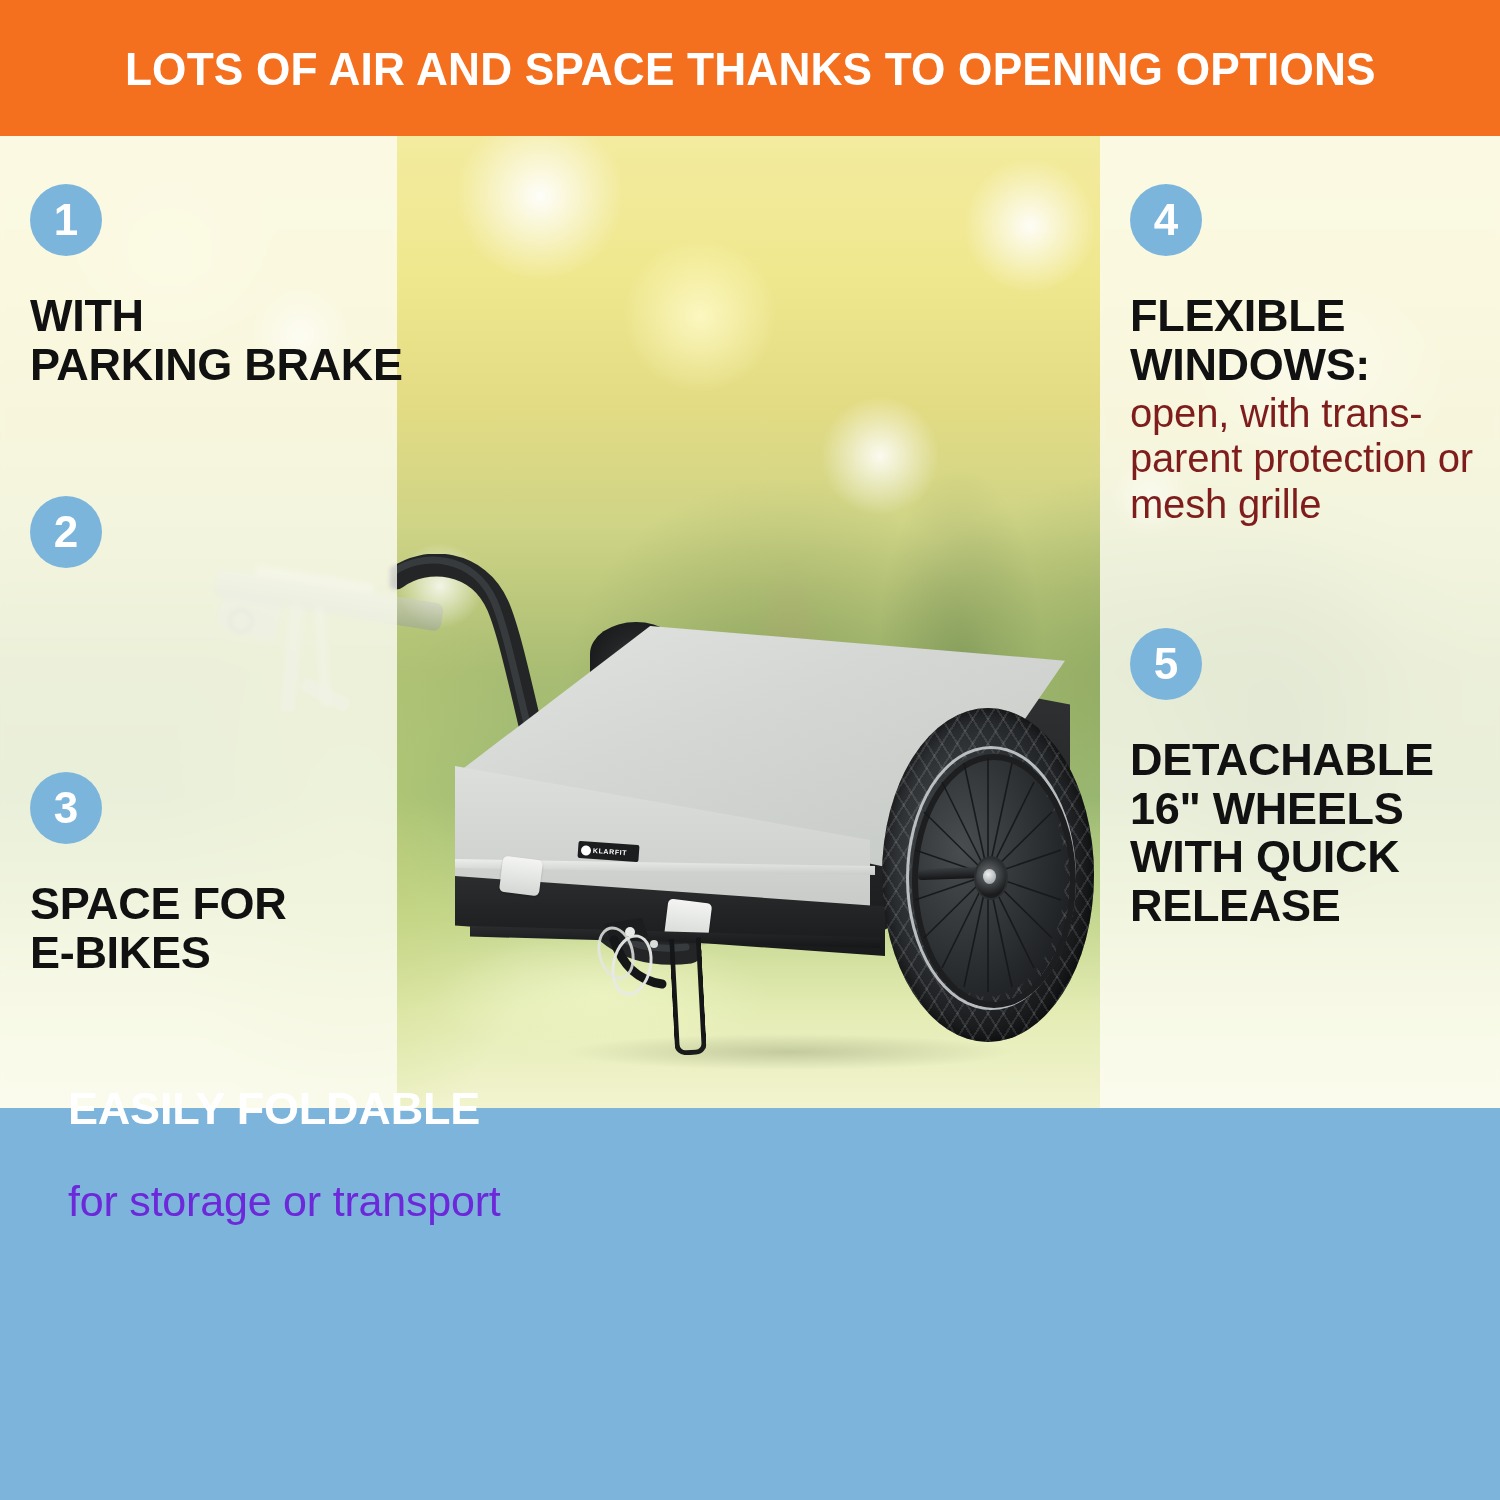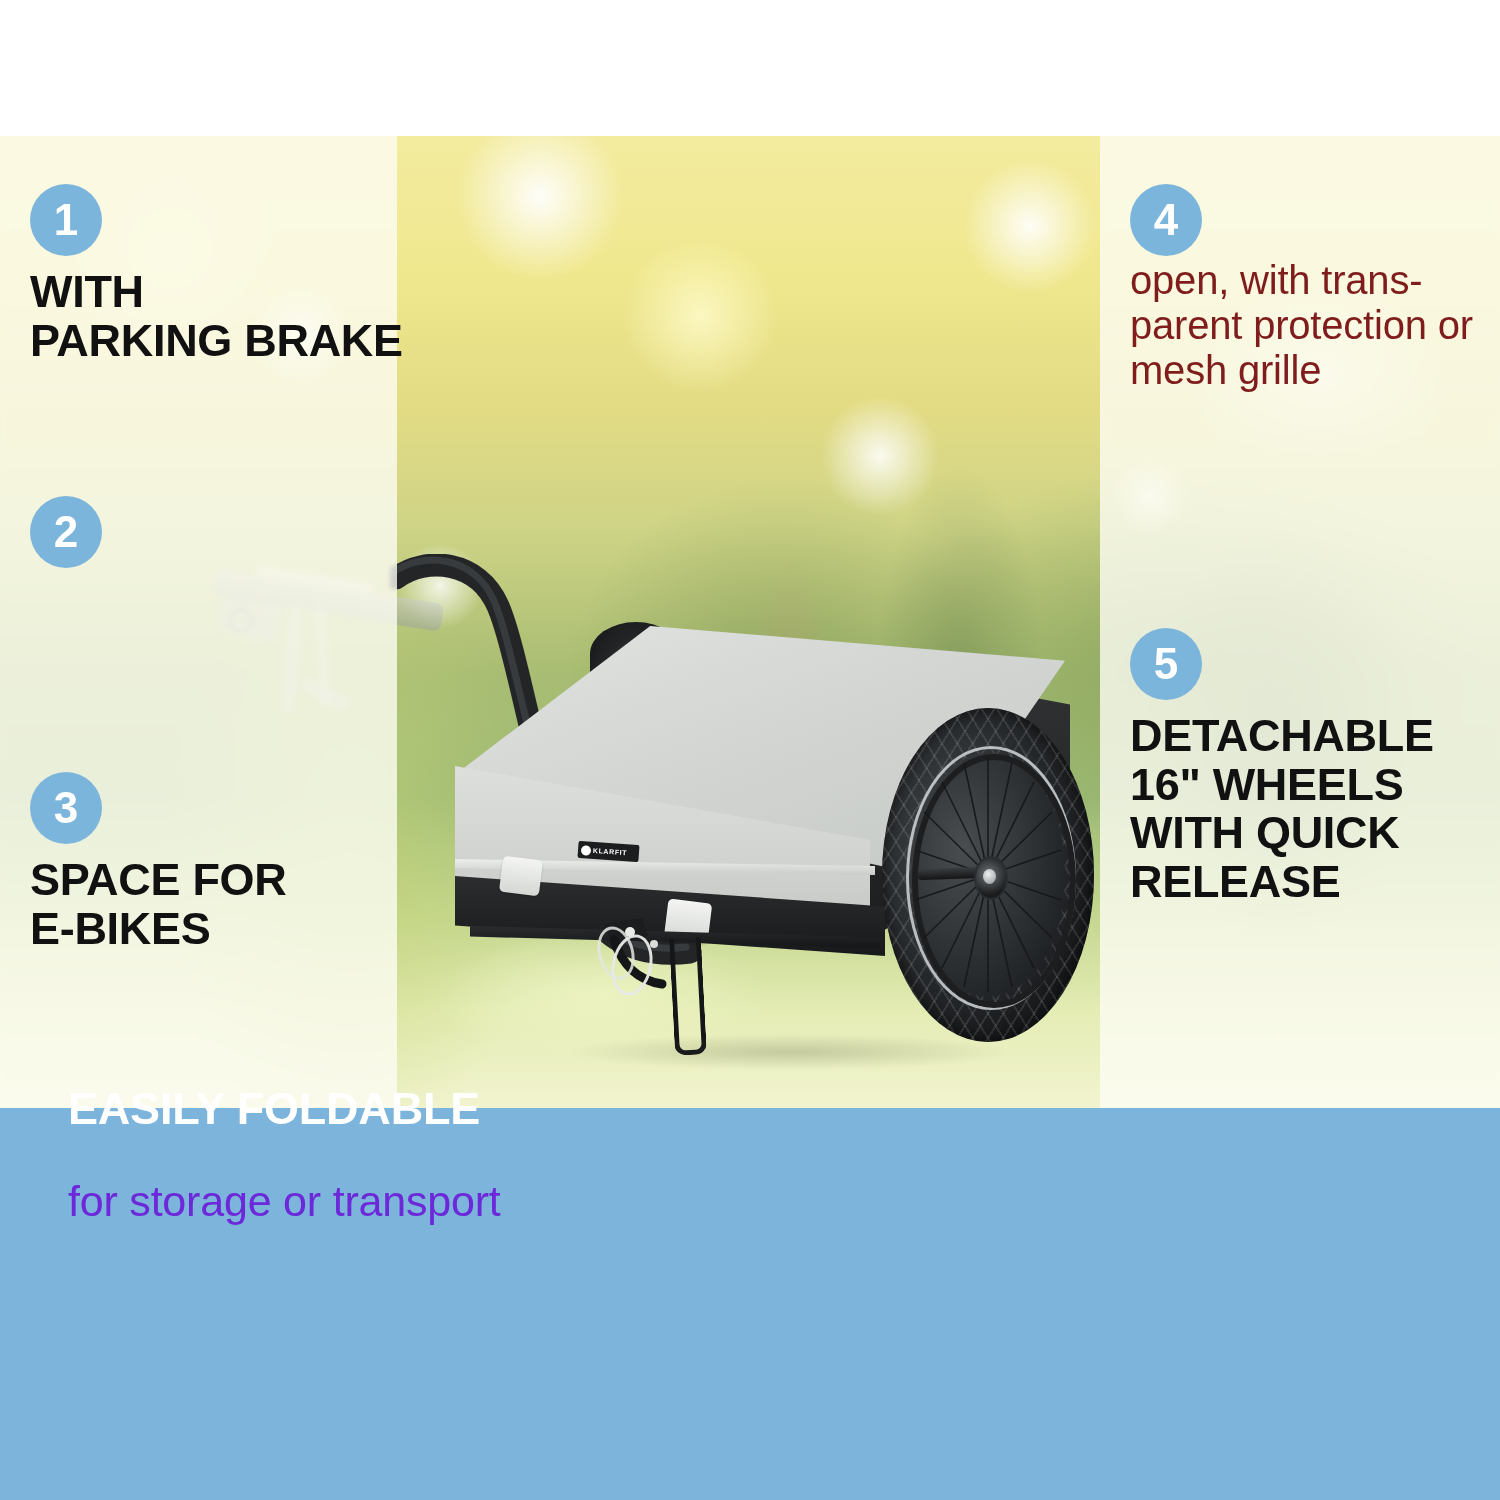--- a/index.html
+++ b/index.html
@@ -71,21 +71,21 @@
   .veil.right{left:1100px;width:400px;}
 
   
   .callout{position:absolute;}
   .badge{
     width:72px;height:72px;border-radius:50%;background:#7CB5DC;
     display:flex;align-items:center;justify-content:center;
     color:#ffffff;font-weight:bold;font-size:44px;line-height:1;
   }
   .callout-head{
-    margin-top:12px;color:#111111;font-weight:bold;font-size:45px;
+    margin-top:36px;color:#111111;font-weight:bold;font-size:45px;
     line-height:1.08;letter-spacing:-0.3px;white-space:pre-line;
   }
   .callout-sub{
     color:#7f1d1d;font-weight:normal;font-size:40px;line-height:1.13;
     letter-spacing:-0.2px;white-space:pre-line;margin-top:2px;
   }
 
   .c1{left:30px;top:184px;}
   .c2{left:30px;top:496px;}
   .c3{left:30px;top:772px;}
@@ -280,20 +280,23 @@
   .foot-sub{
     position:absolute;left:68px;top:1178px;color:#6d28d9;
     font-weight:normal;font-size:43px;line-height:1.1;letter-spacing:-0.2px;
   }
 </style>
 </head>
 <body>
 
 <div class="page">
 
+  <div class="header">
+    <div class="header-title">LOTS OF AIR AND SPACE THANKS TO OPENING OPTIONS</div>
+  </div>
 
   <div class="stage">
 
     <div class="bg"></div>
     <div class="bg-blur-layer"></div>
 
     <div class="trailer">
 
       <div class="hitch"></div>
       <div class="hitch-hilite"></div>
@@ -392,20 +395,22 @@
   </div>
 
   <div class="callout c3">
     <div class="badge">3</div>
     <div class="callout-head">SPACE FOR
 E-BIKES</div>
   </div>
 
   <div class="callout c4">
     <div class="badge">4</div>
+    <div class="callout-head">FLEXIBLE
+WINDOWS:</div>
     <div class="callout-sub">open, with trans-
 parent protection or
 mesh grille</div>
   </div>
 
   <div class="callout c5">
     <div class="badge">5</div>
     <div class="callout-head">DETACHABLE
 16" WHEELS
 WITH QUICK

